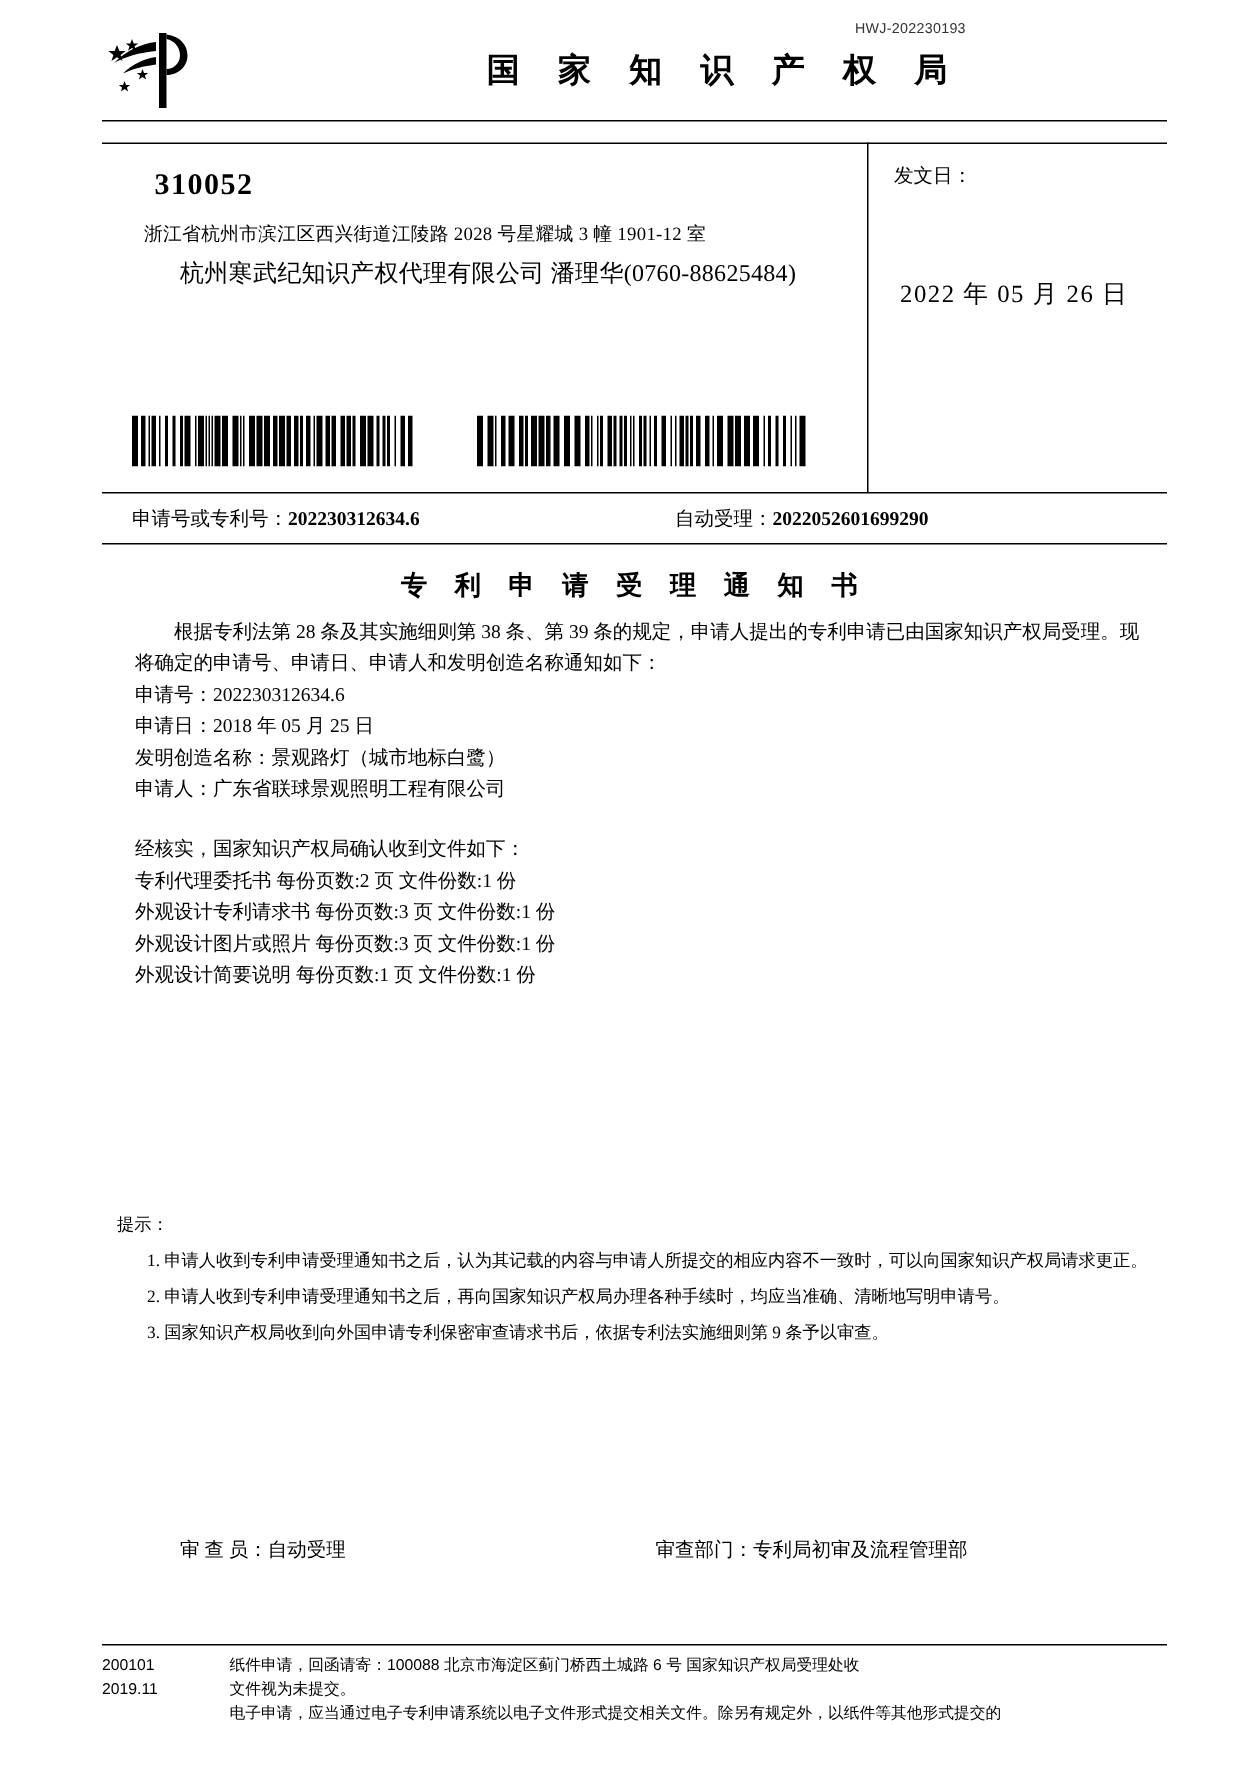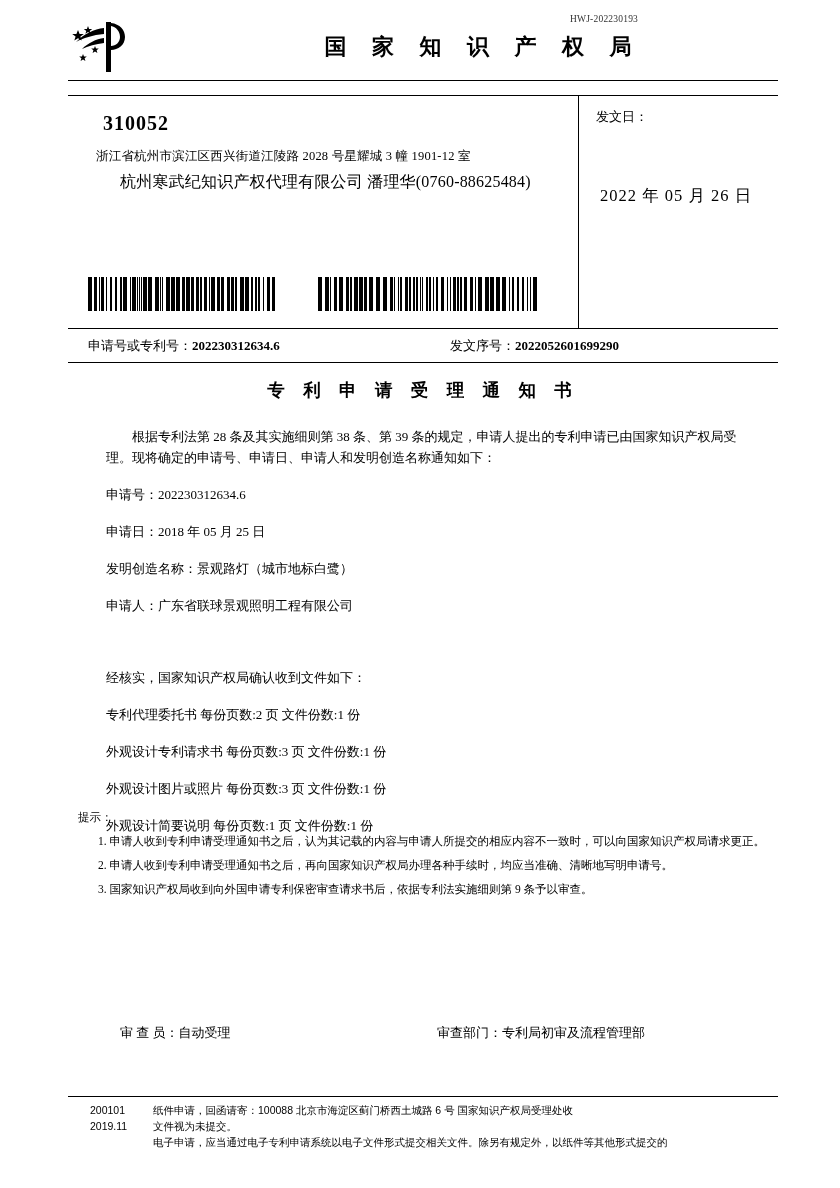--- a/index.html
+++ b/index.html
@@ -22,21 +22,21 @@
     box-sizing: border-box;
     padding: 0;
   }
 
   
   .top-code {
     position: absolute;
     top: 14px;
     left: 570px;
     font-size: 9.5px;
-    font-family: Liberation Serif, serif;
+    font-family: Liberation Sans, sans-serif;
     letter-spacing: 0.2px;
     color: #333;
   }
 
   
   .header {
     position: absolute;
     top: 20px;
     left: 68px;
     width: 710px;
@@ -171,21 +171,21 @@
 
   
   .body-text {
     position: absolute;
     left: 90px;
     top: 410px;
     width: 672px;
     font-size: 13px;
     line-height: 21px;
   }
-  .body-text p { margin: 16px; }
+  .body-text p { margin: 0; }
   .indent2 { text-indent: 26px; }
   .sub { margin-left: 22px; }
   .gap { height: 19px; }
 
   
   .notes {
     position: absolute;
     left: 78px;
     top: 808px;
     width: 690px;
@@ -224,21 +224,20 @@
     width: 720px;
     font-size: 10.5px;
     font-family: "Liberation Sans", sans-serif;
     line-height: 16px;
   }
   .footer .col-num {
     position: absolute;
     left: 0px;
     top: 0px;
     width: 70px;
-    margin-left: 22px;
   }
   .footer .col-num div { line-height: 16px; }
   .footer .col-txt {
     position: absolute;
     left: 85px;
     top: 0px;
     width: 630px;
   }
   .footer .col-txt div { line-height: 16px; }
 </style>
@@ -372,21 +371,21 @@
       <i style="width:1px;margin-right:2px"></i>
       <i style="width:4px;margin-right:3px"></i>
     </div>
 
   <div class="hline thin" style="top: 328px;"></div>
 
   <div class="appno">
     <span>申请号或专利号：</span><b>202230312634.6</b>
   </div>
   <div class="serialno">
-    <span>发文序号：</span><b>2022052601699290</b>
+    <span>自动受理：</span><b>2022052601699290</b>
   </div>
 
   <div class="hline thin" style="top: 362px;"></div>
 
   <div class="doc-title">专 利 申 请 受 理 通 知 书</div>
 
   <div class="body-text">
     <p class="indent2">根据专利法第 28 条及其实施细则第 38 条、第 39 条的规定，申请人提出的专利申请已由国家知识产权局受理。现将确定的申请号、申请日、申请人和发明创造名称通知如下：</p>
     <p class="sub">申请号：202230312634.6</p>
     <p class="sub">申请日：2018 年 05 月 25 日</p>

